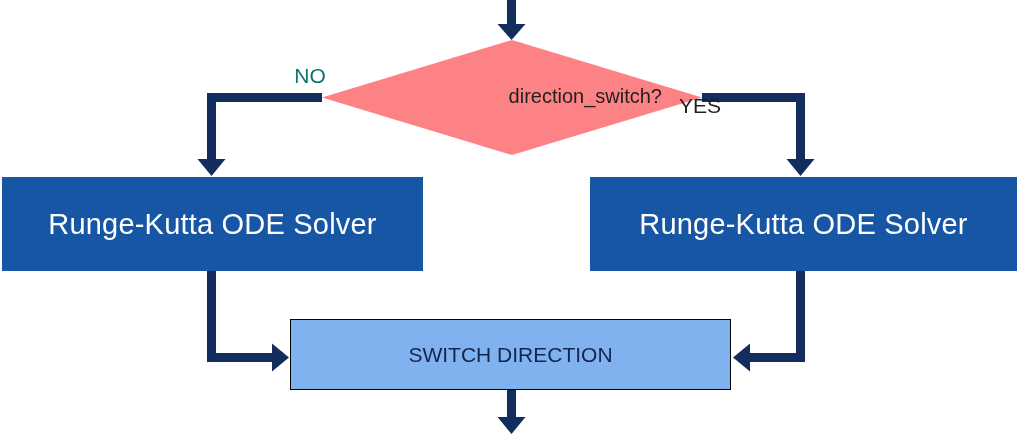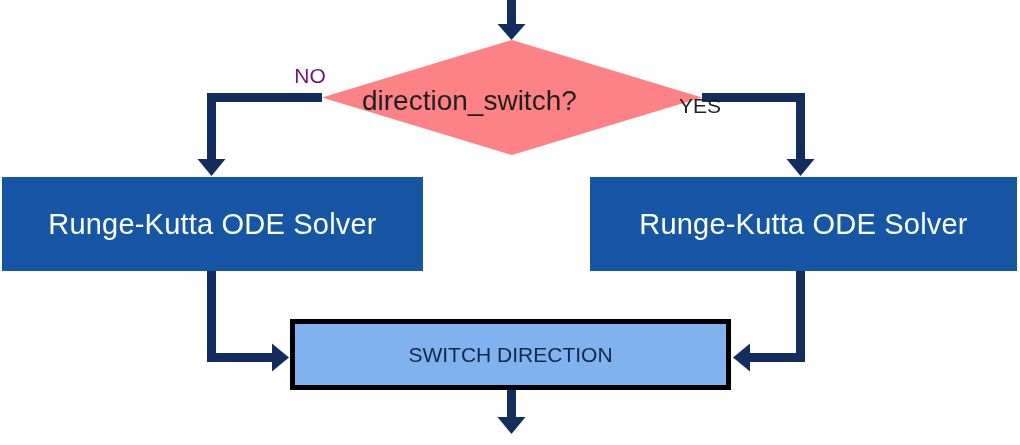--- a/index.html
+++ b/index.html
@@ -14,26 +14,26 @@
     justify-content:center; align-items:center; text-align:center;
     font-size:29px; line-height:40px; letter-spacing:0.2px;
   }
   .solver-box-left  { left:2px;   top:177px; width:421px; height:94px; }
   .solver-box-right { left:590px; top:177px; width:427px; height:94px; }
 
   .switch-box {
     position:absolute; left:290px; top:319px; width:441px; height:71px;
     display:flex; flex-direction:column; justify-content:center; align-items:center;
     text-align:center; font-size:21px; line-height:29px;
-    border:5px solid #000000; box-sizing:border-box;
+    border:1px solid #000000; box-sizing:border-box;
   }
 
   .decision-label {
     position:absolute; left:362px; top:85px; width:300px;
-    text-align:left; font-size:28px;
+    text-align:right; font-size:20px;
   }
   .branch-label {
     position:absolute; top:64px; width:64px; text-align:center; font-size:21px;
   }
   .branch-label-no  { left:278px; }
   .branch-label-yes { left:668px; }
 </style>
 </head>
 <body>
 
@@ -57,21 +57,21 @@
     <polygon points="750,343.5 750,371.5 733,357.5" fill="#132E5E"></polygon>
 
     <polyline points="511.5,390 511.5,419" fill="none" stroke-width="9" stroke="#132E5E"></polyline>
     <polygon points="497.5,417 525.5,417 511.5,434" fill="#132E5E"></polygon>
 
     <polygon points="512,40 702,97.5 512,155 322,97.5" fill="#FC8286"></polygon>
   </svg>
 
   <div class="decision-label" style="color: rgb(31, 31, 31);">direction_switch?</div>
 
-  <div class="branch-label branch-label-no" style="color: #701a75;">NO</div>
+  <div class="branch-label branch-label-no" style="color: #0f766e;">NO</div>
   <div class="branch-label branch-label-yes" style="color: rgb(31, 31, 31); margin-top: 30px;">YES</div>
 
   <div class="solver-box solver-box-left" style="background-color: rgb(22, 86, 165); color: rgb(255, 255, 255);">
     <div>Runge-Kutta ODE Solver</div>
   </div>
 
   <div class="solver-box solver-box-right" style="background-color: rgb(22, 86, 165); color: rgb(255, 255, 255);">
     <div>Runge-Kutta ODE Solver</div>
   </div>
 

